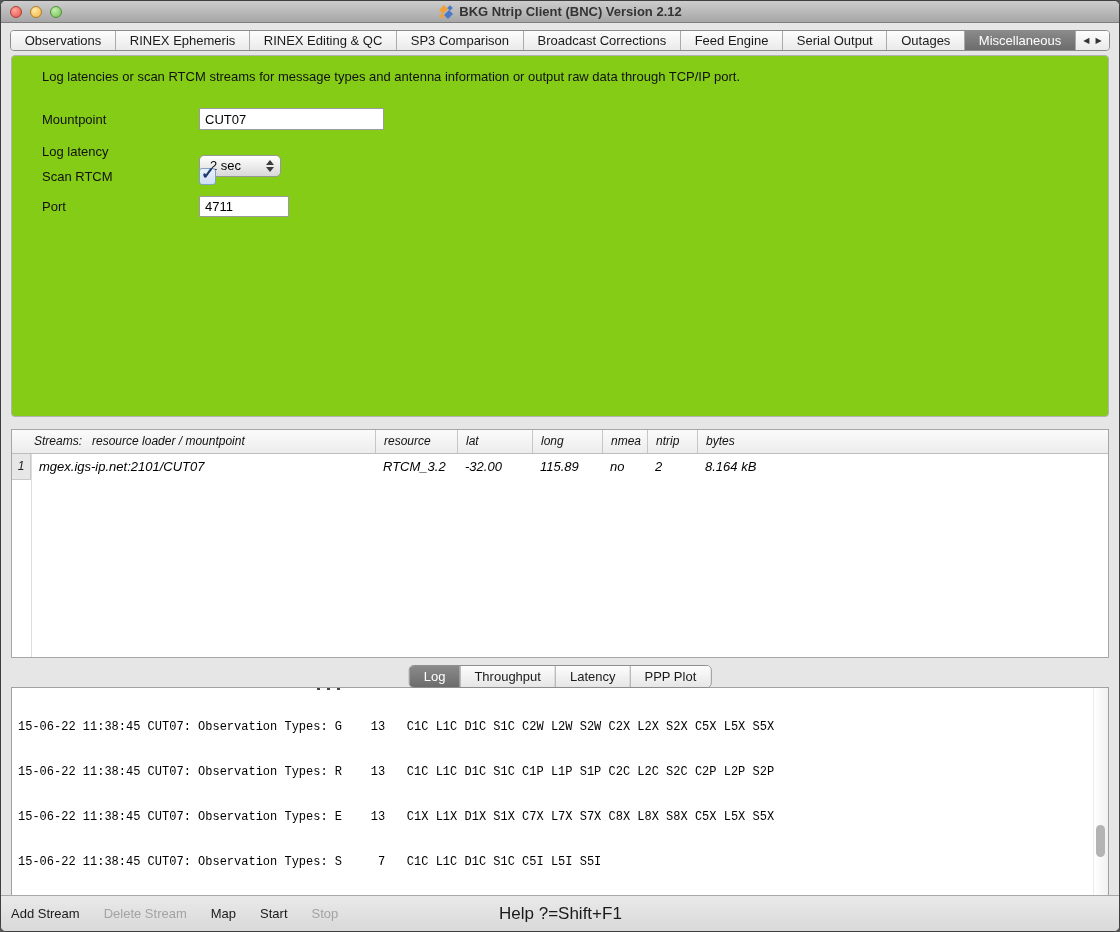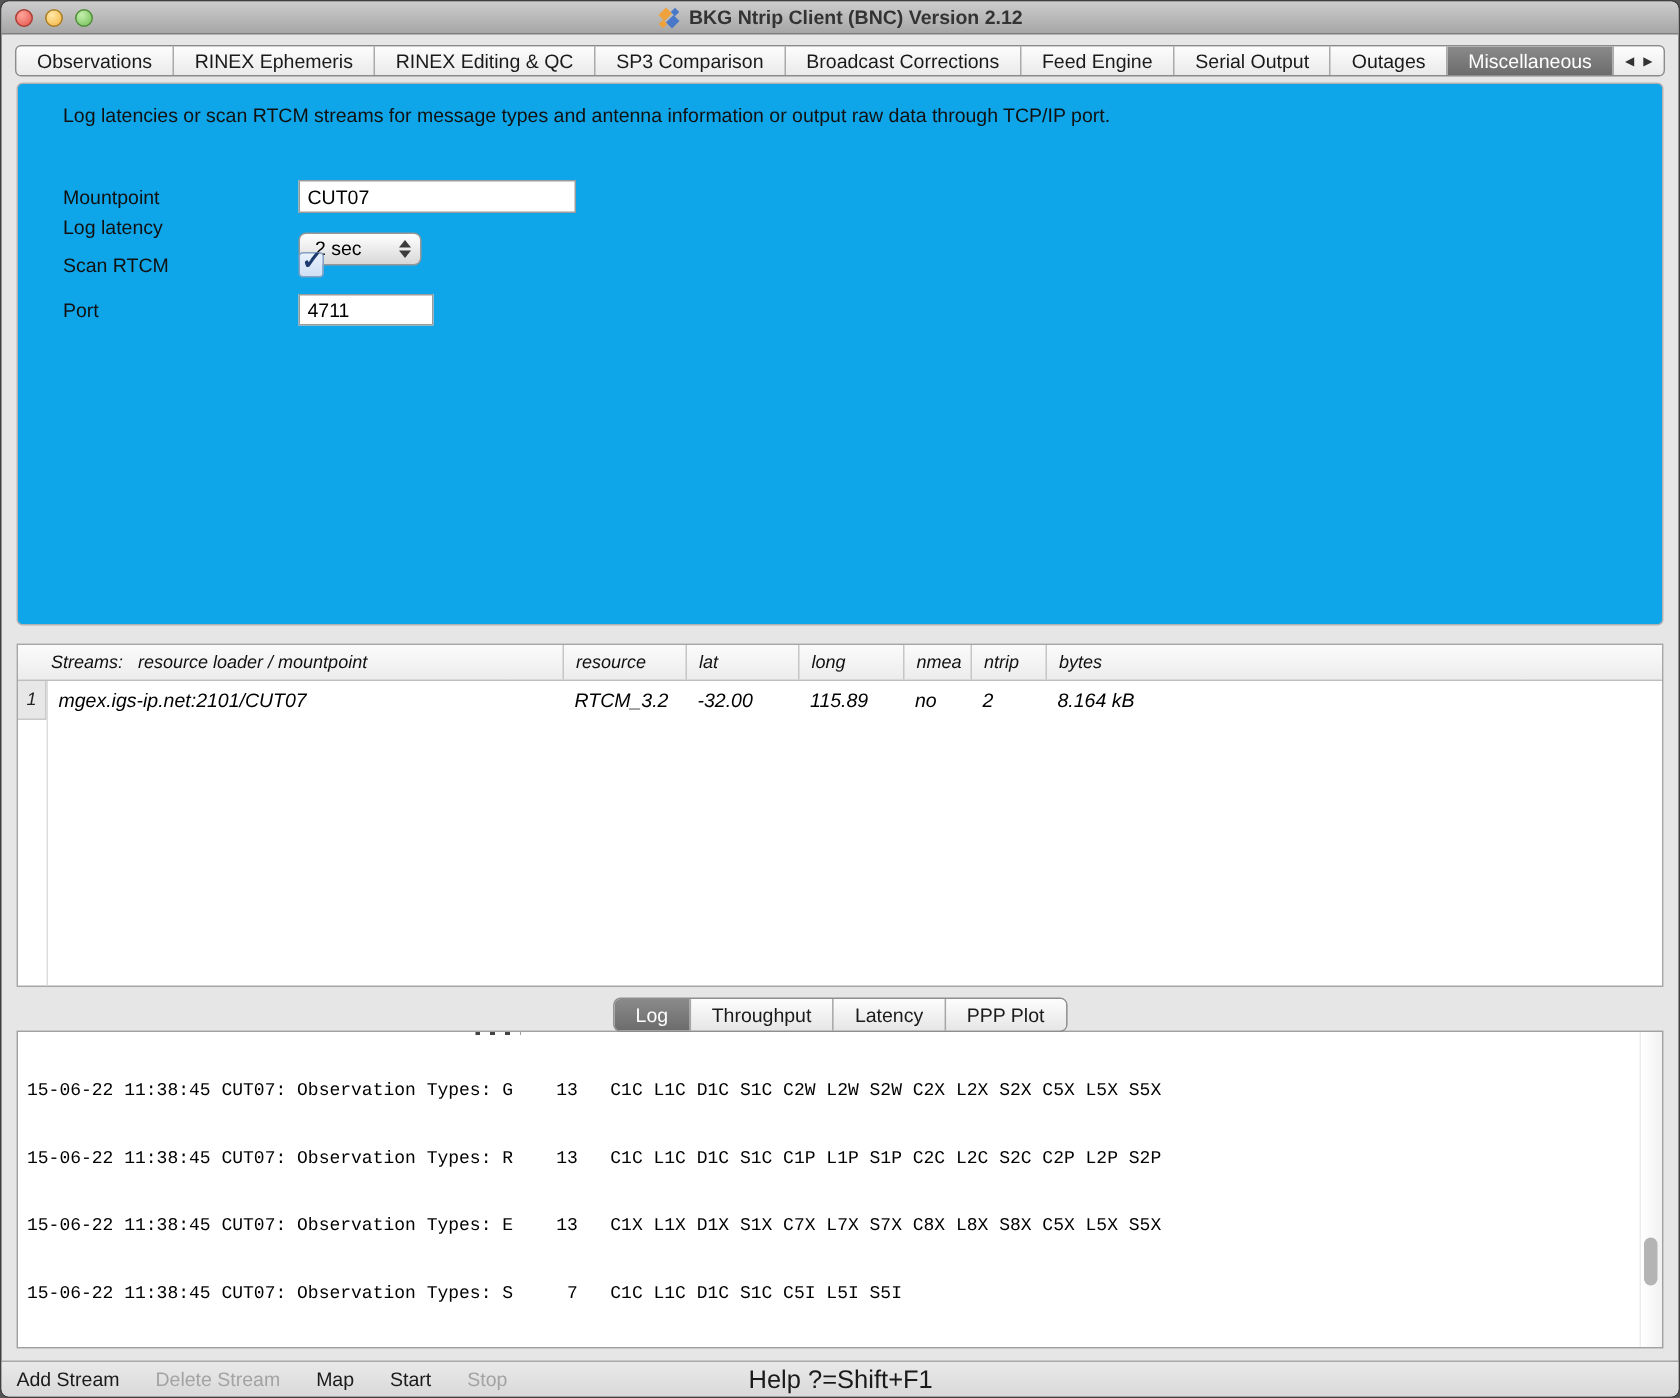--- a/index.html
+++ b/index.html
@@ -43,26 +43,26 @@
   .tab.selected { background:linear-gradient(#8a8a8a,#6c6c6c); color:#fff; }
   .tab-arrows {
     flex:0 0 34px; display:flex; align-items:center; justify-content:center;
     gap:6px; border-left:1px solid #aaa; font-size:8px; color:#333;
     background:linear-gradient(#fdfdfd,#eaeaea);
   }
 
   
   .form-panel {
     position:absolute; top:54px; left:10px; width:1098px; height:362px;
-    border:1px solid #b2b2b2; border-radius:4px; background:#0ea5e9;
+    border:1px solid #b2b2b2; border-radius:4px; background:#84cc16;
   }
   .description { position:absolute; top:13px; left:30px; right:20px; font-size:13px; color:#111; }
   .frow { position:absolute; left:30px; display:flex; align-items:center; }
   .frow .flabel { width:157px; font-size:13px; color:#111; }
-  .row-mount { top:52px; height:22px;margin-top:12px; }
+  .row-mount { top:52px; height:22px; }
   .row-lat   { top:84px; height:23px; }
   .row-scan  { top:110px; height:20px; }
   .row-port  { top:139px; height:22px; }
   .text-input {
     height:22px; border:1px solid #9b9b9b; background:#fff;
     font-family:"Liberation Sans",sans-serif; font-size:13px; color:#000; padding:0 5px;
   }
   .input-mount { width:185px; }
   .input-port  { width:90px; height:21px; }
   .combo {
@@ -133,21 +133,21 @@
   .remnant { position:absolute; top:0; left:305px; height:2px; width:30px;
     background:repeating-linear-gradient(to right,#444 0 3px,transparent 3px 10px); }
   .log-scrollbar {
     position:absolute; top:0; right:0; bottom:0; width:15px;
     background:linear-gradient(to right,#ffffff,#f1f1f1); border-left:1px solid #ececec;
   }
   .log-thumb { position:absolute; top:137px; right:3px; width:9px; height:32px; border-radius:5px; background:#b4b4b4; }
 
   
   .statusbar {
-    position:absolute; left:0; right:0; bottom:0; height:24px;
+    position:absolute; left:0; right:0; bottom:0; height:36px;
     background:linear-gradient(#e9e9e9,#d9d9d9); border-top:1px solid #a8a8a8;
   }
   .sb-buttons { position:absolute; left:10px; top:0; bottom:0; display:flex; align-items:center; gap:24px; }
   .sb-btn { font-size:13px; color:#1a1a1a; white-space:nowrap; }
   .sb-btn.disabled { color:#a3a3a3; }
   .sb-help { position:absolute; left:498px; top:0; bottom:0; display:flex; align-items:center; font-size:17px; color:#1a1a1a; }
 </style>
 </head>
 <body>
 

